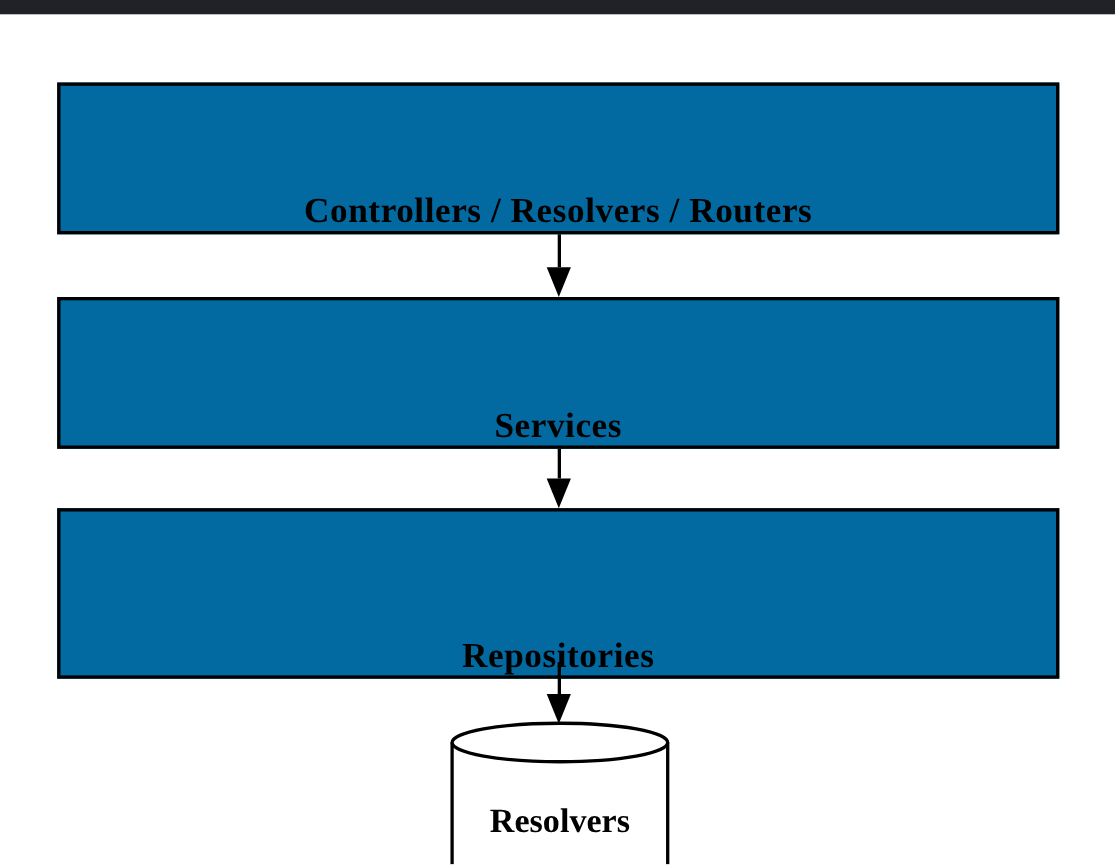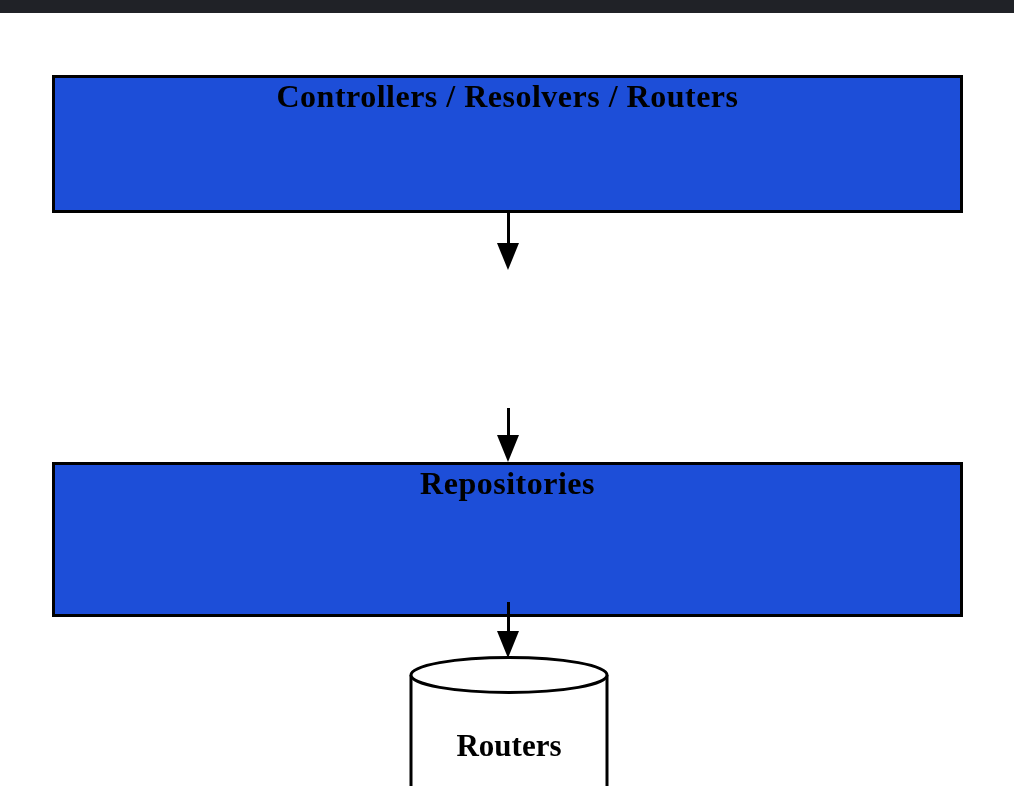--- a/index.html
+++ b/index.html
@@ -21,24 +21,24 @@
     left: 0; top: 0;
     width: 100%;
     height: 13px;
     background: #202227;
   }
   .layer-box {
     position: absolute;
     left: 52px;
     width: 911px;
     box-sizing: border-box;
-    background: #1d4ed8;
+    background: #0369a1;
     border: 3px solid #000000;
     display: flex;
-    align-items: flex-start;
+    align-items: flex-end;
     justify-content: center;
   }
   .layer-box .label {
     font-weight: bold;
     font-size: 32px;
     color: #000000;
     letter-spacing: 0.5px;
   }
   .box-controllers { top: 75px;  height: 138px; }
   .box-services    { top: 270px; height: 138px; }
@@ -95,20 +95,23 @@
 
   <div class="layer-box box-controllers">
     <span class="label">Controllers / Resolvers / Routers</span>
   </div>
 
   <div class="arrow arrow-1">
     <div class="shaft"></div>
     <div class="head"></div>
   </div>
 
+  <div class="layer-box box-services">
+    <span class="label">Services</span>
+  </div>
 
   <div class="arrow arrow-2">
     <div class="shaft"></div>
     <div class="head"></div>
   </div>
 
   <div class="layer-box box-repositories">
     <span class="label">Repositories</span>
   </div>
 
@@ -116,15 +119,15 @@
     <div class="shaft"></div>
     <div class="head"></div>
   </div>
 
   <svg class="cylinder" viewBox="0 0 204 131" xmlns="http://www.w3.org/2000/svg">
     <line x1="4" y1="20" x2="4" y2="131" stroke="#000000" stroke-width="3"></line>
     <line x1="200" y1="20" x2="200" y2="131" stroke="#000000" stroke-width="3"></line>
     <ellipse cx="102" cy="20" rx="98" ry="17.5" fill="#ffffff" stroke="#000000" stroke-width="3"></ellipse>
   </svg>
 
-  <div class="db-label">Routers</div>
+  <div class="db-label">Resolvers</div>
 
 </div>
 
 </body></html>

